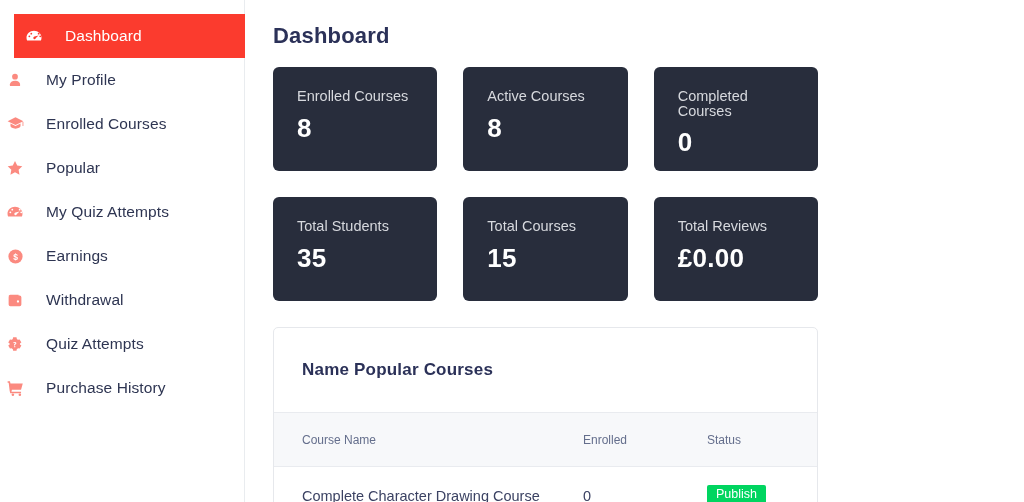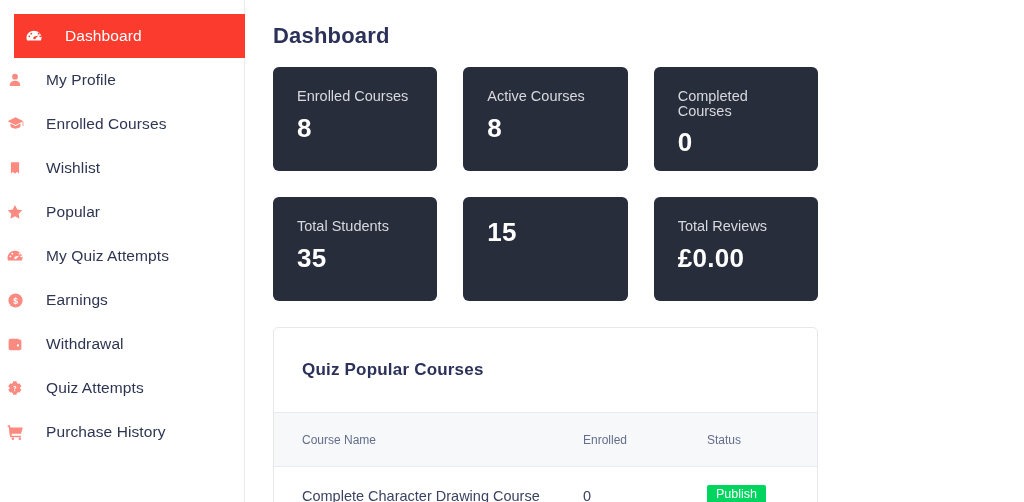--- a/index.html
+++ b/index.html
@@ -203,28 +203,20 @@
       <span class="nav-icon">
         <svg width="19" height="18" viewBox="0 0 24 24" fill="currentColor">
             <path d="M12 3L1.5 8.2 12 13.4l10.5-5.2L12 3z"></path>
             <path d="M5.3 11.2v3.6c0 1.9 3 3.4 6.7 3.4s6.7-1.5 6.7-3.4v-3.6L12 14.8l-6.7-3.6z"></path>
             <path d="M21.4 9.4v5.1h1.1V9.4h-1.1z"></path>
           </svg>
       </span>
       <span class="nav-label">Enrolled Courses</span>
     </div>
 
-    <div class="nav-item">
-      <span class="nav-icon">
-        <svg width="14" height="18" viewBox="0 0 24 24" fill="currentColor">
-            <path d="M5 2h14v20l-3.5-3.5L12 22l-3.5-3.5L5 22V2z"></path>
-          </svg>
-      </span>
-      <span class="nav-label">Wishlist</span>
-    </div>
 
     <div class="nav-item">
       <span class="nav-icon">
         <svg width="18" height="18" viewBox="0 0 24 24" fill="currentColor">
             <path d="M12 2.5l3 6.1 6.7 1-4.9 4.7 1.2 6.7L12 17.8 5.9 21l1.2-6.7L2.3 9.6l6.7-1 3-6.1z"></path>
           </svg>
       </span>
       <span class="nav-label">Popular</span>
     </div>
 
@@ -300,33 +292,34 @@
         <div class="stat-label">Completed Courses</div>
         <div class="stat-value">0</div>
       </div>
 
       <div class="stat-card">
         <div class="stat-label">Total Students</div>
         <div class="stat-value">35</div>
       </div>
 
       <div class="stat-card">
+        <div class="stat-label">Total Courses</div>
         <div class="stat-value">15</div>
       </div>
 
       <div class="stat-card">
         <div class="stat-label">Total Reviews</div>
         <div class="stat-value">£0.00</div>
       </div>
 
     </section>
 
     <section class="panel">
       <div class="panel-head">
-        <span class="panel-title">Quiz Popular Courses</span>
+        <span class="panel-title">Name Popular Courses</span>
       </div>
 
       <table class="courses">
         <thead>
           <tr>
             <th class="col-name">Course Name</th>
             <th class="col-enrolled">Enrolled</th>
             <th class="col-status">Status</th>
           </tr>
         </thead>

